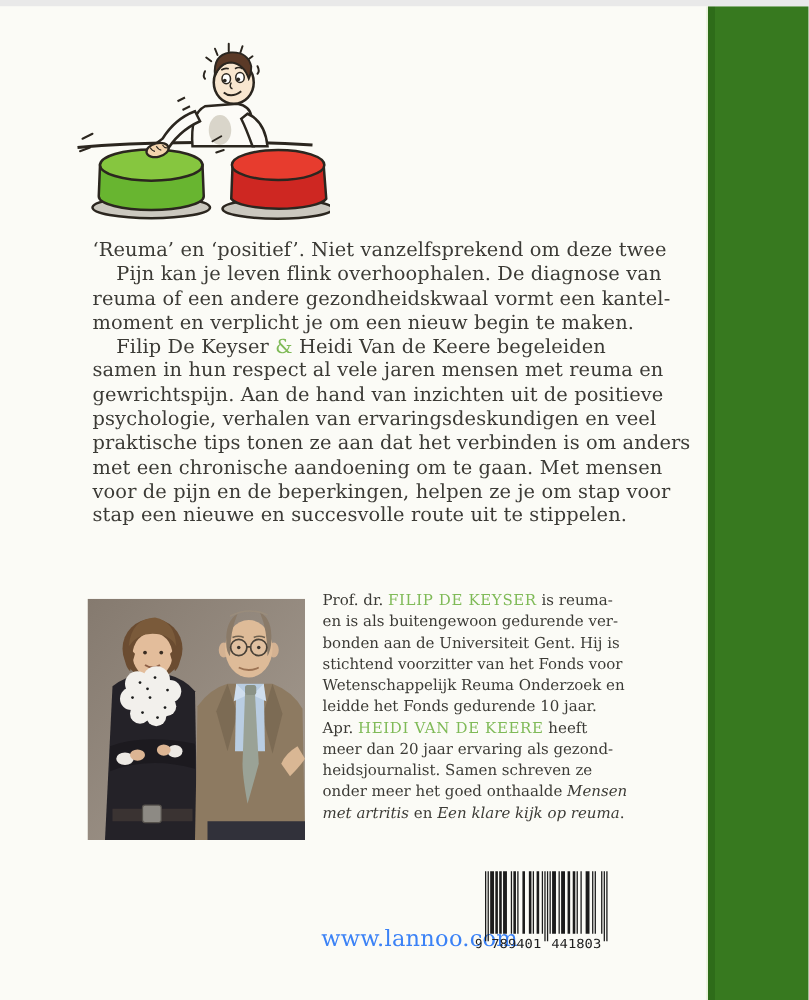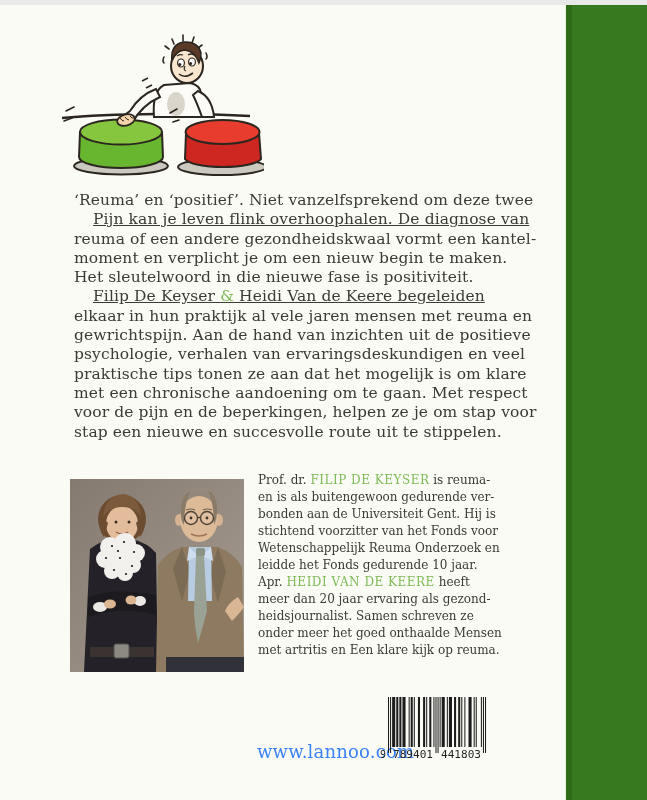--- a/index.html
+++ b/index.html
@@ -15,24 +15,24 @@
   .cartoon{ position:absolute; left:52px; top:28px; }
   .blurb{
     position:absolute; left:74px; top:186px;
     font-size:15.5px; line-height:19.3px; color:#3b3a35; letter-spacing:.1px;
   }
   .bio{
     position:absolute; left:258px; top:467px;
     font-size:12px; line-height:17px; color:#3b3a35;
   }
   .tline{ white-space:nowrap; }
-  .tline.ind{ padding-left:19px;text-decoration:underline; }
+  .tline.ind{ padding-left:19px; }
   .g{ color:#7fba57; }
   .bio .g{ letter-spacing:.5px; }
-  .i{ }
+  .i{ font-style:italic; }
   .photo{ position:absolute; left:70px; top:474px; }
   .website{
     position:absolute; left:257px; top:736px;
     font-size:18px; color:#3b82f6; letter-spacing:.2px;
   }
   .barcode{ position:absolute; left:380px; top:690px; }
   .bc-digits{ font-family:"DejaVu Sans Mono", monospace; font-size:10px; fill:#1f1f1f; }
 </style>
 </head>
 <body>
@@ -88,27 +88,26 @@
       <path d="M134,100 L133,126 A38.5,9.5 0 0 0 209,126 L207,100 Z" fill="#ce2722" stroke="#2b261f" stroke-width="2"></path>
       <ellipse cx="170.5" cy="99" rx="37" ry="12" fill="#e73c2e" stroke="#2b261f" stroke-width="2"></ellipse>
     </g>
   </svg>
 
   <div class="blurb">
       <div class="tline"><span>‘Reuma’ en ‘positief’. Niet vanzelfsprekend om deze twee</span></div>
       <div class="tline ind"><span>Pijn kan je leven flink overhoophalen. De diagnose van</span></div>
       <div class="tline"><span>reuma of een andere gezondheidskwaal vormt een kantel-</span></div>
       <div class="tline"><span>moment en verplicht je om een nieuw begin te maken.</span></div>
-      <div class="tline"><span>Het sleutelwoord in die nieuwe fase is positiviteit.</span></div>
       <div class="tline ind"><span>Filip De Keyser </span><span class="g">&amp;</span><span> Heidi Van de Keere begeleiden</span></div>
-      <div class="tline"><span>elkaar in hun praktijk al vele jaren mensen met reuma en</span></div>
+      <div class="tline"><span>samen in hun respect al vele jaren mensen met reuma en</span></div>
       <div class="tline"><span>gewrichtspijn. Aan de hand van inzichten uit de positieve</span></div>
       <div class="tline"><span>psychologie, verhalen van ervaringsdeskundigen en veel</span></div>
-      <div class="tline"><span>praktische tips tonen ze aan dat het mogelijk is om klare</span></div>
-      <div class="tline"><span>met een chronische aandoening om te gaan. Met respect</span></div>
+      <div class="tline"><span>praktische tips tonen ze aan dat het verbinden is om anders</span></div>
+      <div class="tline"><span>met een chronische aandoening om te gaan. Met mensen</span></div>
       <div class="tline"><span>voor de pijn en de beperkingen, helpen ze je om stap voor</span></div>
       <div class="tline"><span>stap een nieuwe en succesvolle route uit te stippelen.</span></div>
     </div>
 
   <svg class="photo" width="174" height="193" viewBox="0 0 174 193">
     <defs>
       <linearGradient id="pbg" x1="0" y1="0" x2="1" y2="1">
         <stop offset="0" stop-color="#857a6f"></stop>
           <stop offset="1" stop-color="#a69c91"></stop>
       </linearGradient>

